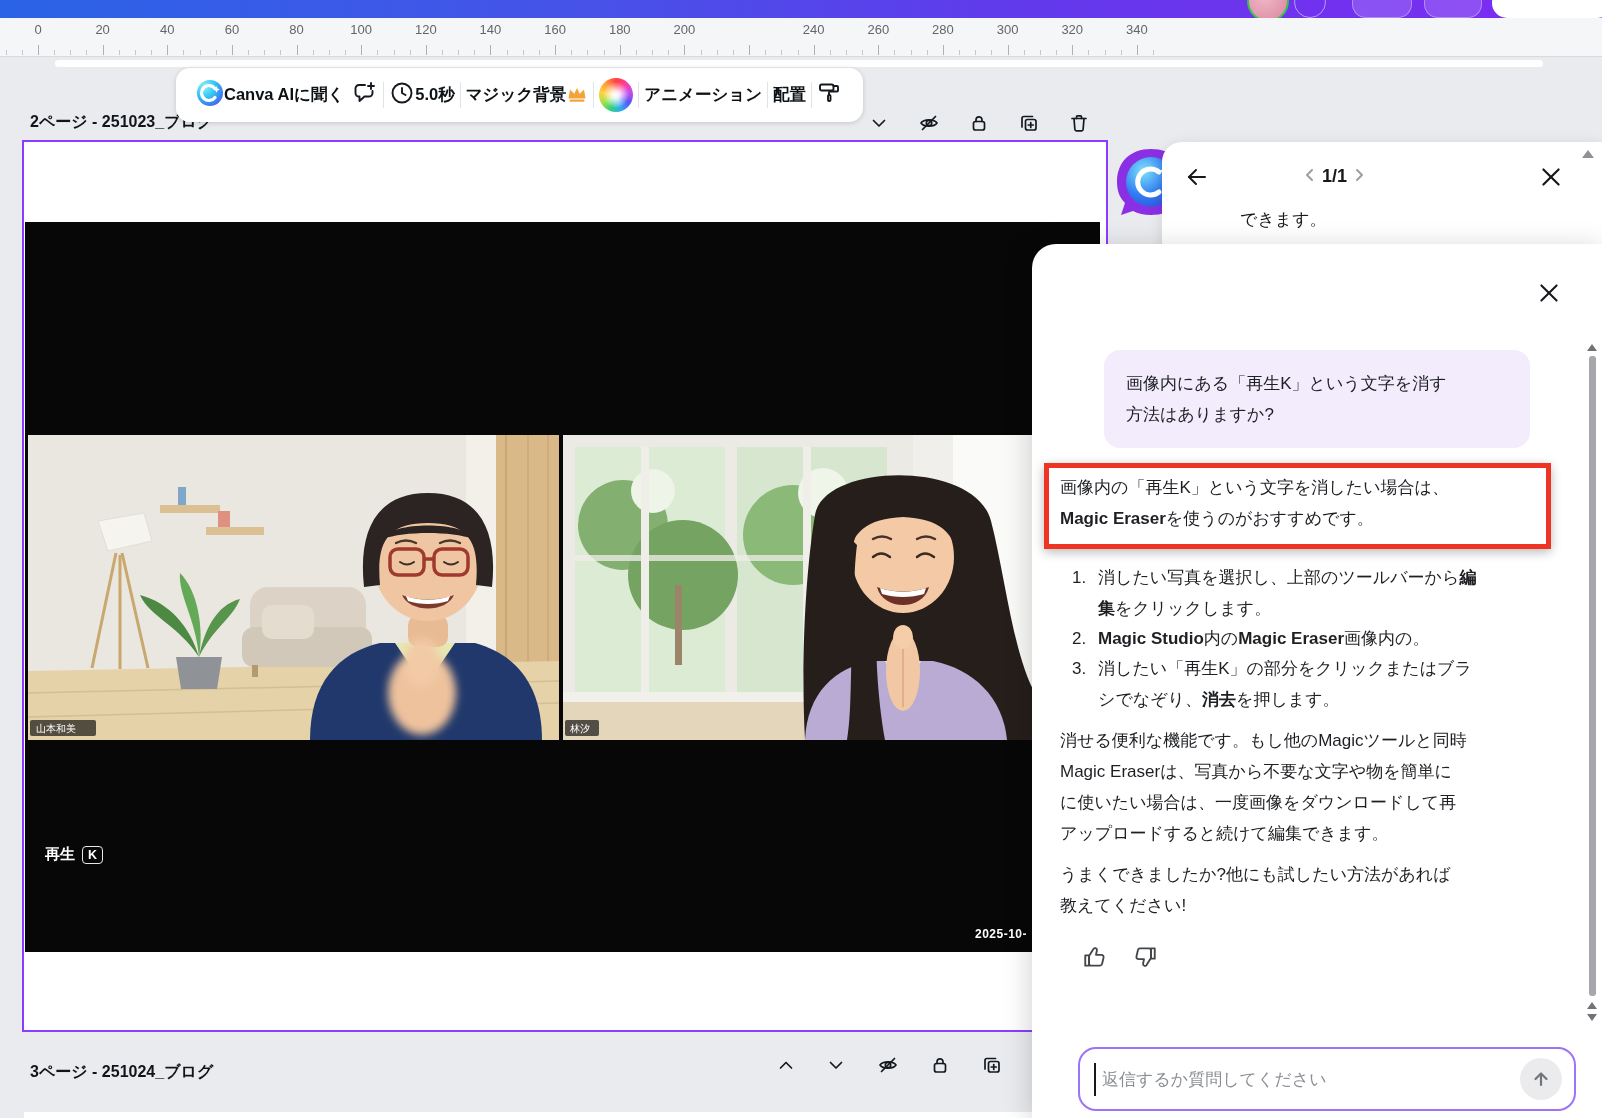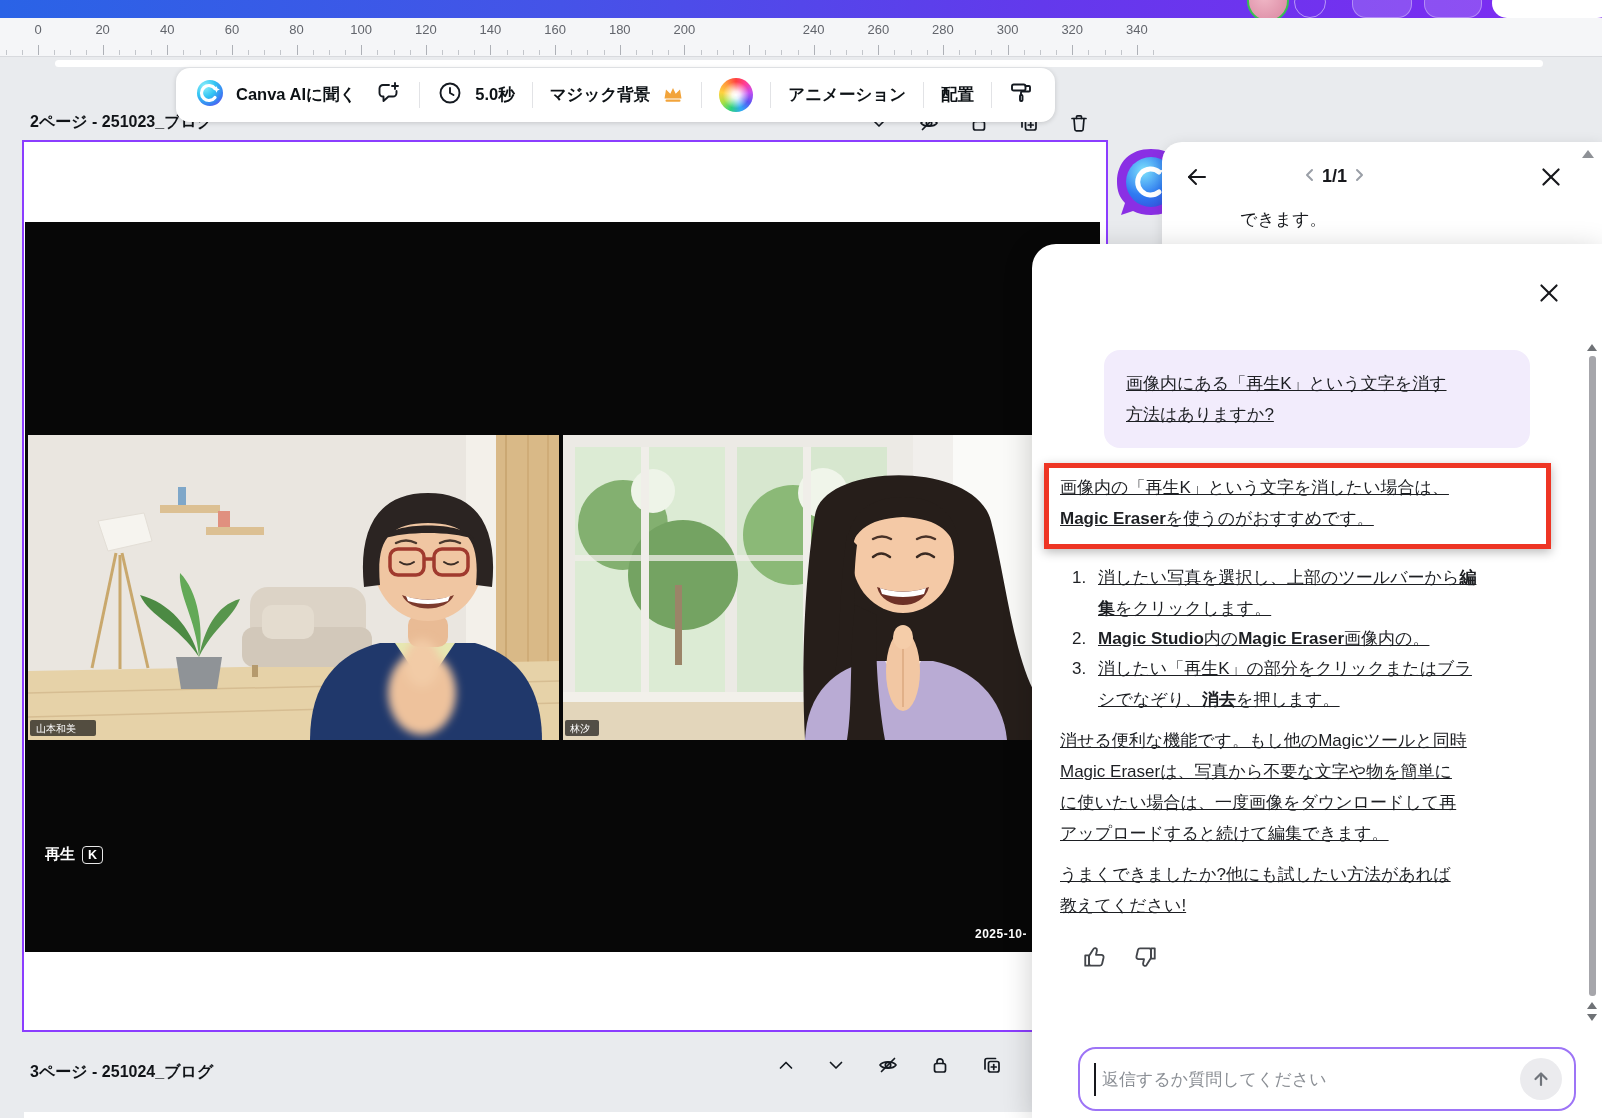--- a/index.html
+++ b/index.html
@@ -23,21 +23,21 @@
   .tick-num{position:absolute;top:4px;transform:translateX(-50%);font-size:13px;color:#62656c;}
   .hscroll{left:55px;top:60px;width:1488px;height:7px;background:#fff;border-radius:4px;z-index:6;}
 
   
   .page-title{font-size:16px;font-weight:600;color:#111418;z-index:8;white-space:nowrap;}
   .pg-icon{width:22px;height:22px;z-index:8;}
   .pg-icon svg{display:block;}
 
   
   .toolbar{left:176px;top:68px;height:54px;background:#fff;border-radius:14px;z-index:20;
-           box-shadow:0 1px 5px rgba(0,0,0,.16);display:flex;align-items:center;padding:0 20px;gap:12px;}
+           box-shadow:0 1px 5px rgba(0,0,0,.16);display:flex;align-items:center;padding:0 20px;}
   .tool-label{font-size:16.5px;font-weight:700;color:#0d1216;white-space:nowrap;}
   .tb-divider{width:1px;height:26px;background:#e2e3e6;margin:0 5px;}
   .color-wheel{width:34px;height:34px;border-radius:50%;
      background:conic-gradient(#ff4040,#ff3d9a,#c44df0,#5a54f2,#2fa9f5,#2ed17e,#a8e045,#ffd23e,#ff9a3d,#ff4040);position:relative;}
   .color-wheel::after{content:"";position:absolute;inset:0;border-radius:50%;
      background:radial-gradient(circle,#ffffff 0%,rgba(255,255,255,.85) 16%,rgba(255,255,255,0) 55%);}
 
   
   .canvas-page{left:22px;top:140px;width:1086px;height:892px;background:#fff;border:2.5px solid #8b3dff;box-sizing:border-box;z-index:4;}
   .video{left:25px;top:222px;width:1075px;height:730px;background:#070707;z-index:4;}
@@ -56,21 +56,21 @@
          box-shadow:0 2px 14px rgba(0,0,0,.10);z-index:35;}
   .panel-nav{position:absolute;left:140px;top:24px;display:flex;align-items:center;gap:4px;}
   .panel-nav-label{font-size:18px;font-weight:600;color:#17181c;}
   .panel-partial{position:absolute;left:78px;top:66px;font-size:17px;color:#17191d;}
   .panel-corner{position:absolute;right:8px;top:8px;width:0;height:0;
        border-left:6px solid transparent;border-right:6px solid transparent;border-bottom:8px solid #8e9196;}
 
   
   .card{left:1032px;top:244px;width:570px;height:874px;background:#fff;border-radius:24px 0 0 0;
         box-shadow:0 6px 30px rgba(0,0,0,.20);z-index:40;font-size:17px;color:#1d1f23;}
-  .rl{line-height:31px;white-space:nowrap;text-decoration:underline;}
+  .rl{line-height:31px;white-space:nowrap;}
   .rl b{font-weight:700;}
   .bubble-user{position:absolute;left:72px;top:106px;width:426px;height:98px;background:#f2ecfc;border-radius:16px;
                padding:18px 0 0 22px;box-sizing:border-box;}
   .intro{position:absolute;left:28px;top:228px;}
   .li{position:absolute;display:flex;}
   .li .num{width:26px;flex:none;line-height:31px;}
   .para{position:absolute;left:28px;}
   .thumbs{position:absolute;left:50px;top:700px;display:flex;gap:24px;}
   .thumb-btn{width:26px;height:26px;}
   .chat-inputwrap{position:absolute;left:46px;top:803px;width:498px;height:64px;border:2px solid #9d74f6;border-radius:18px;

